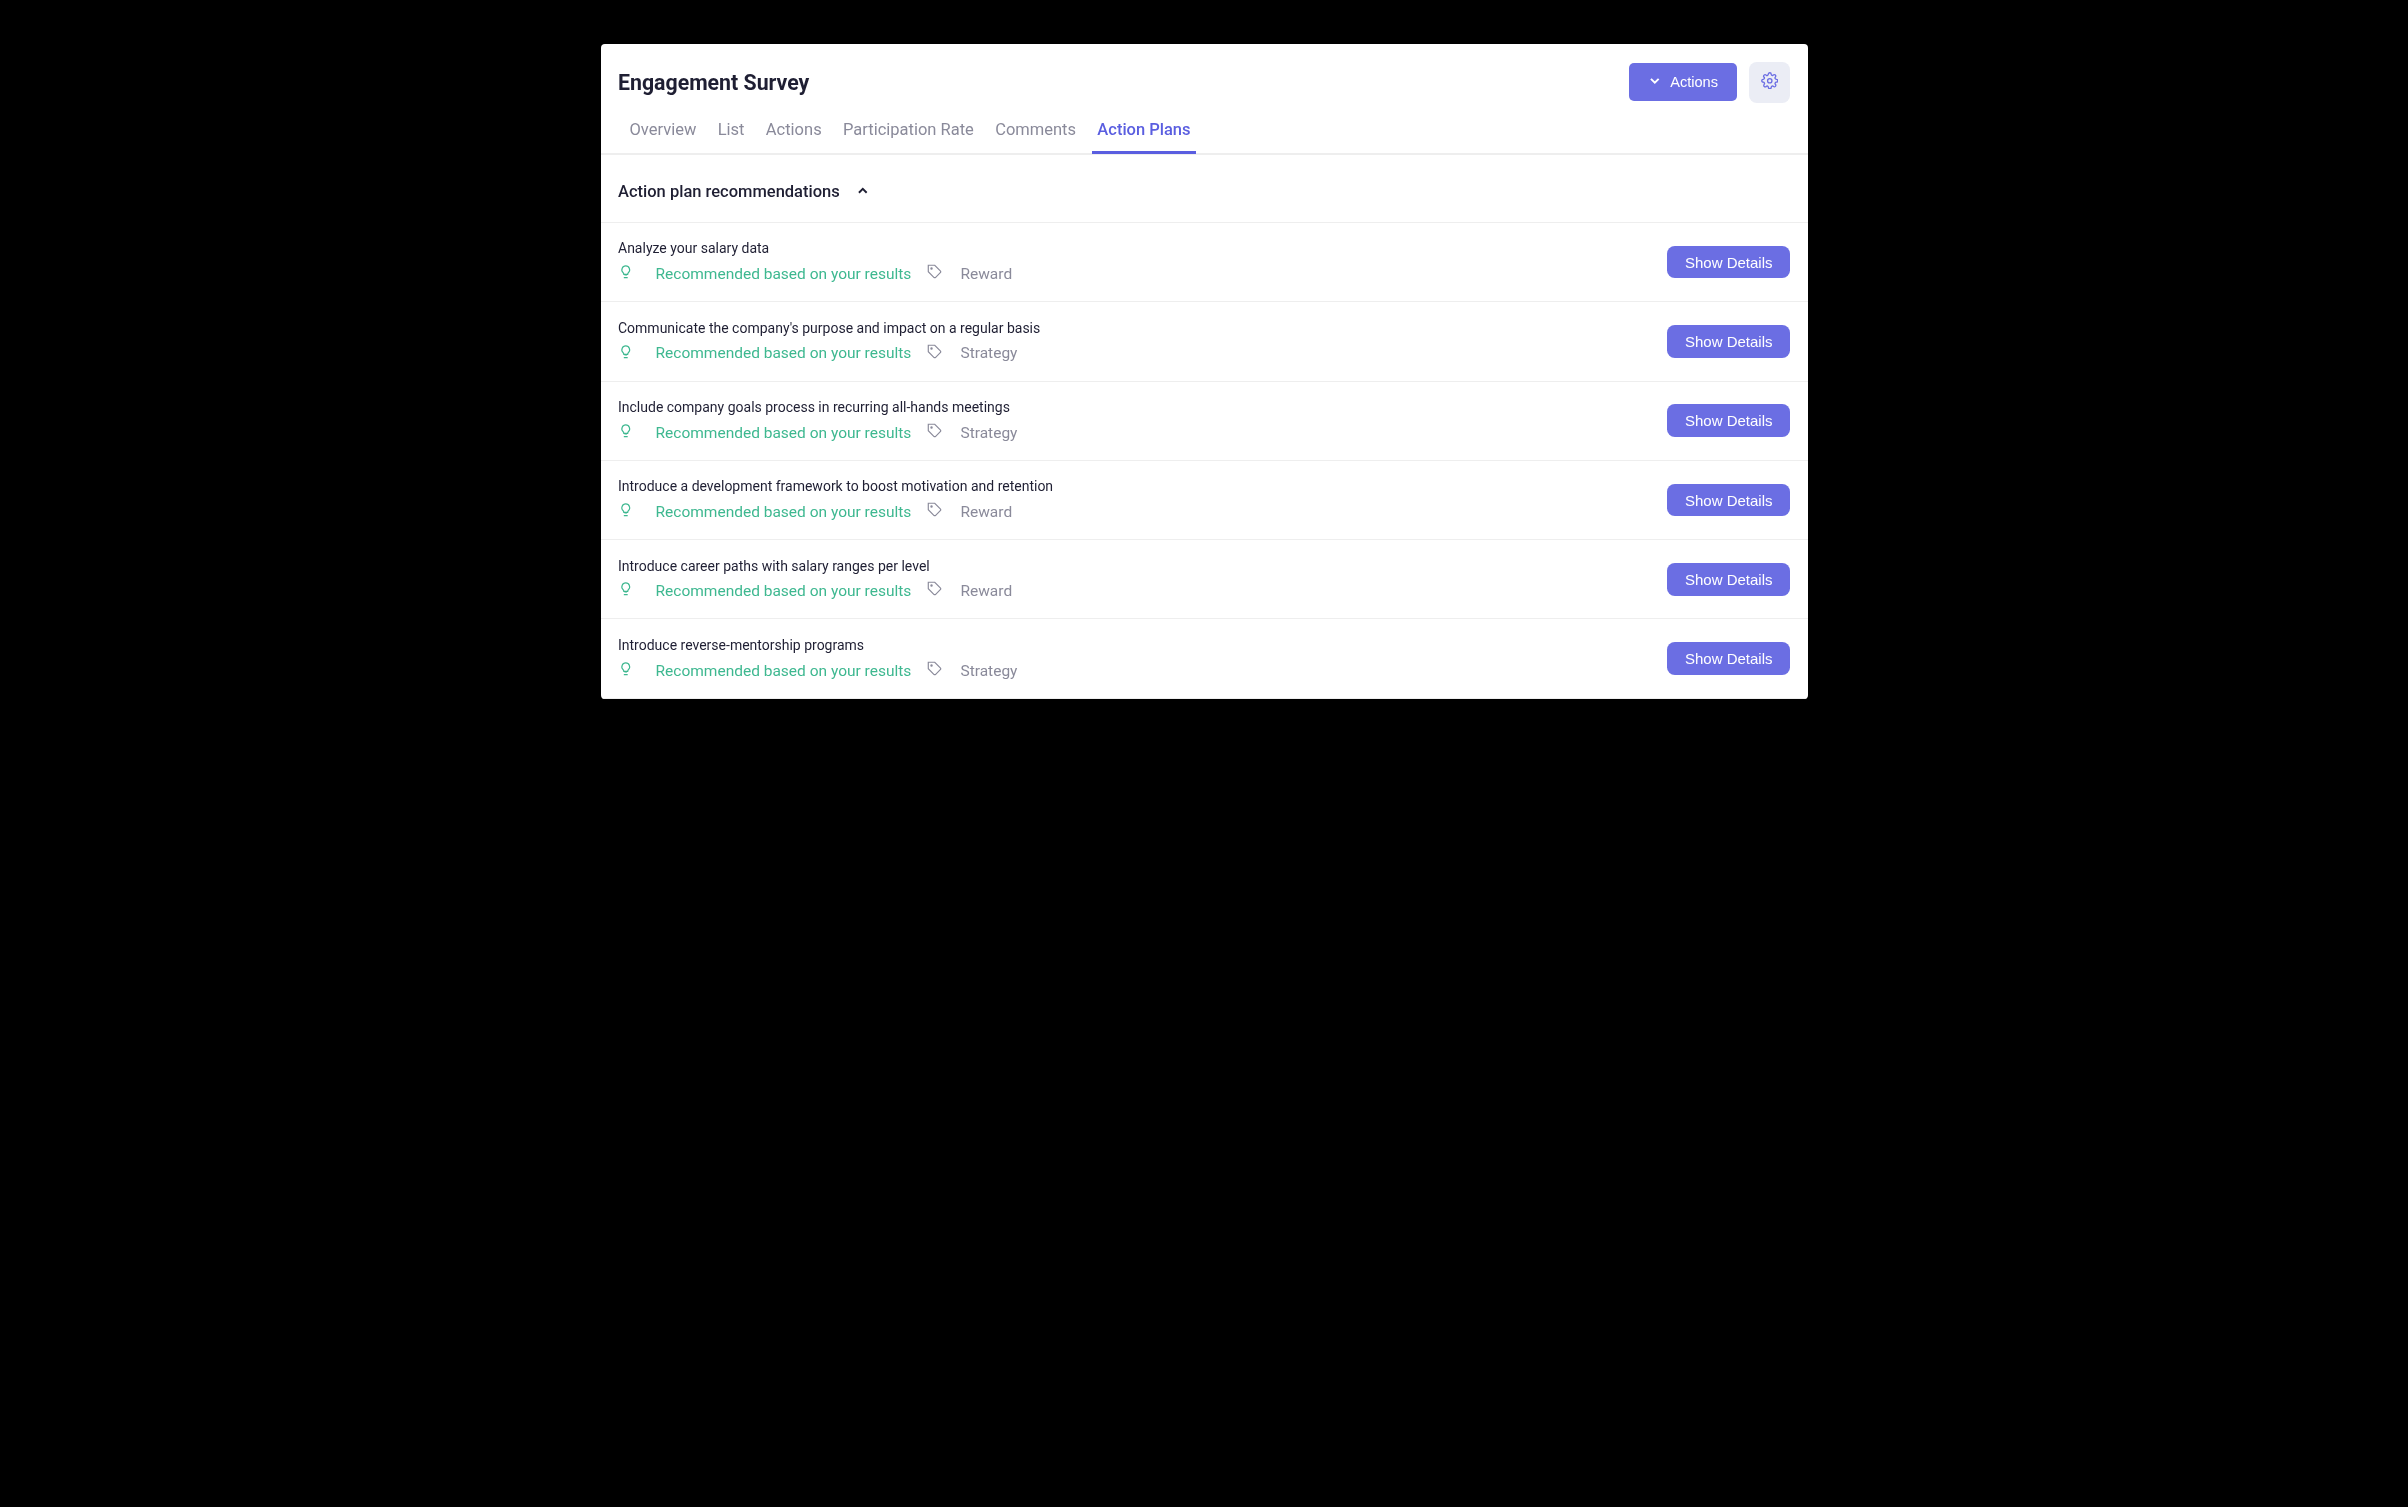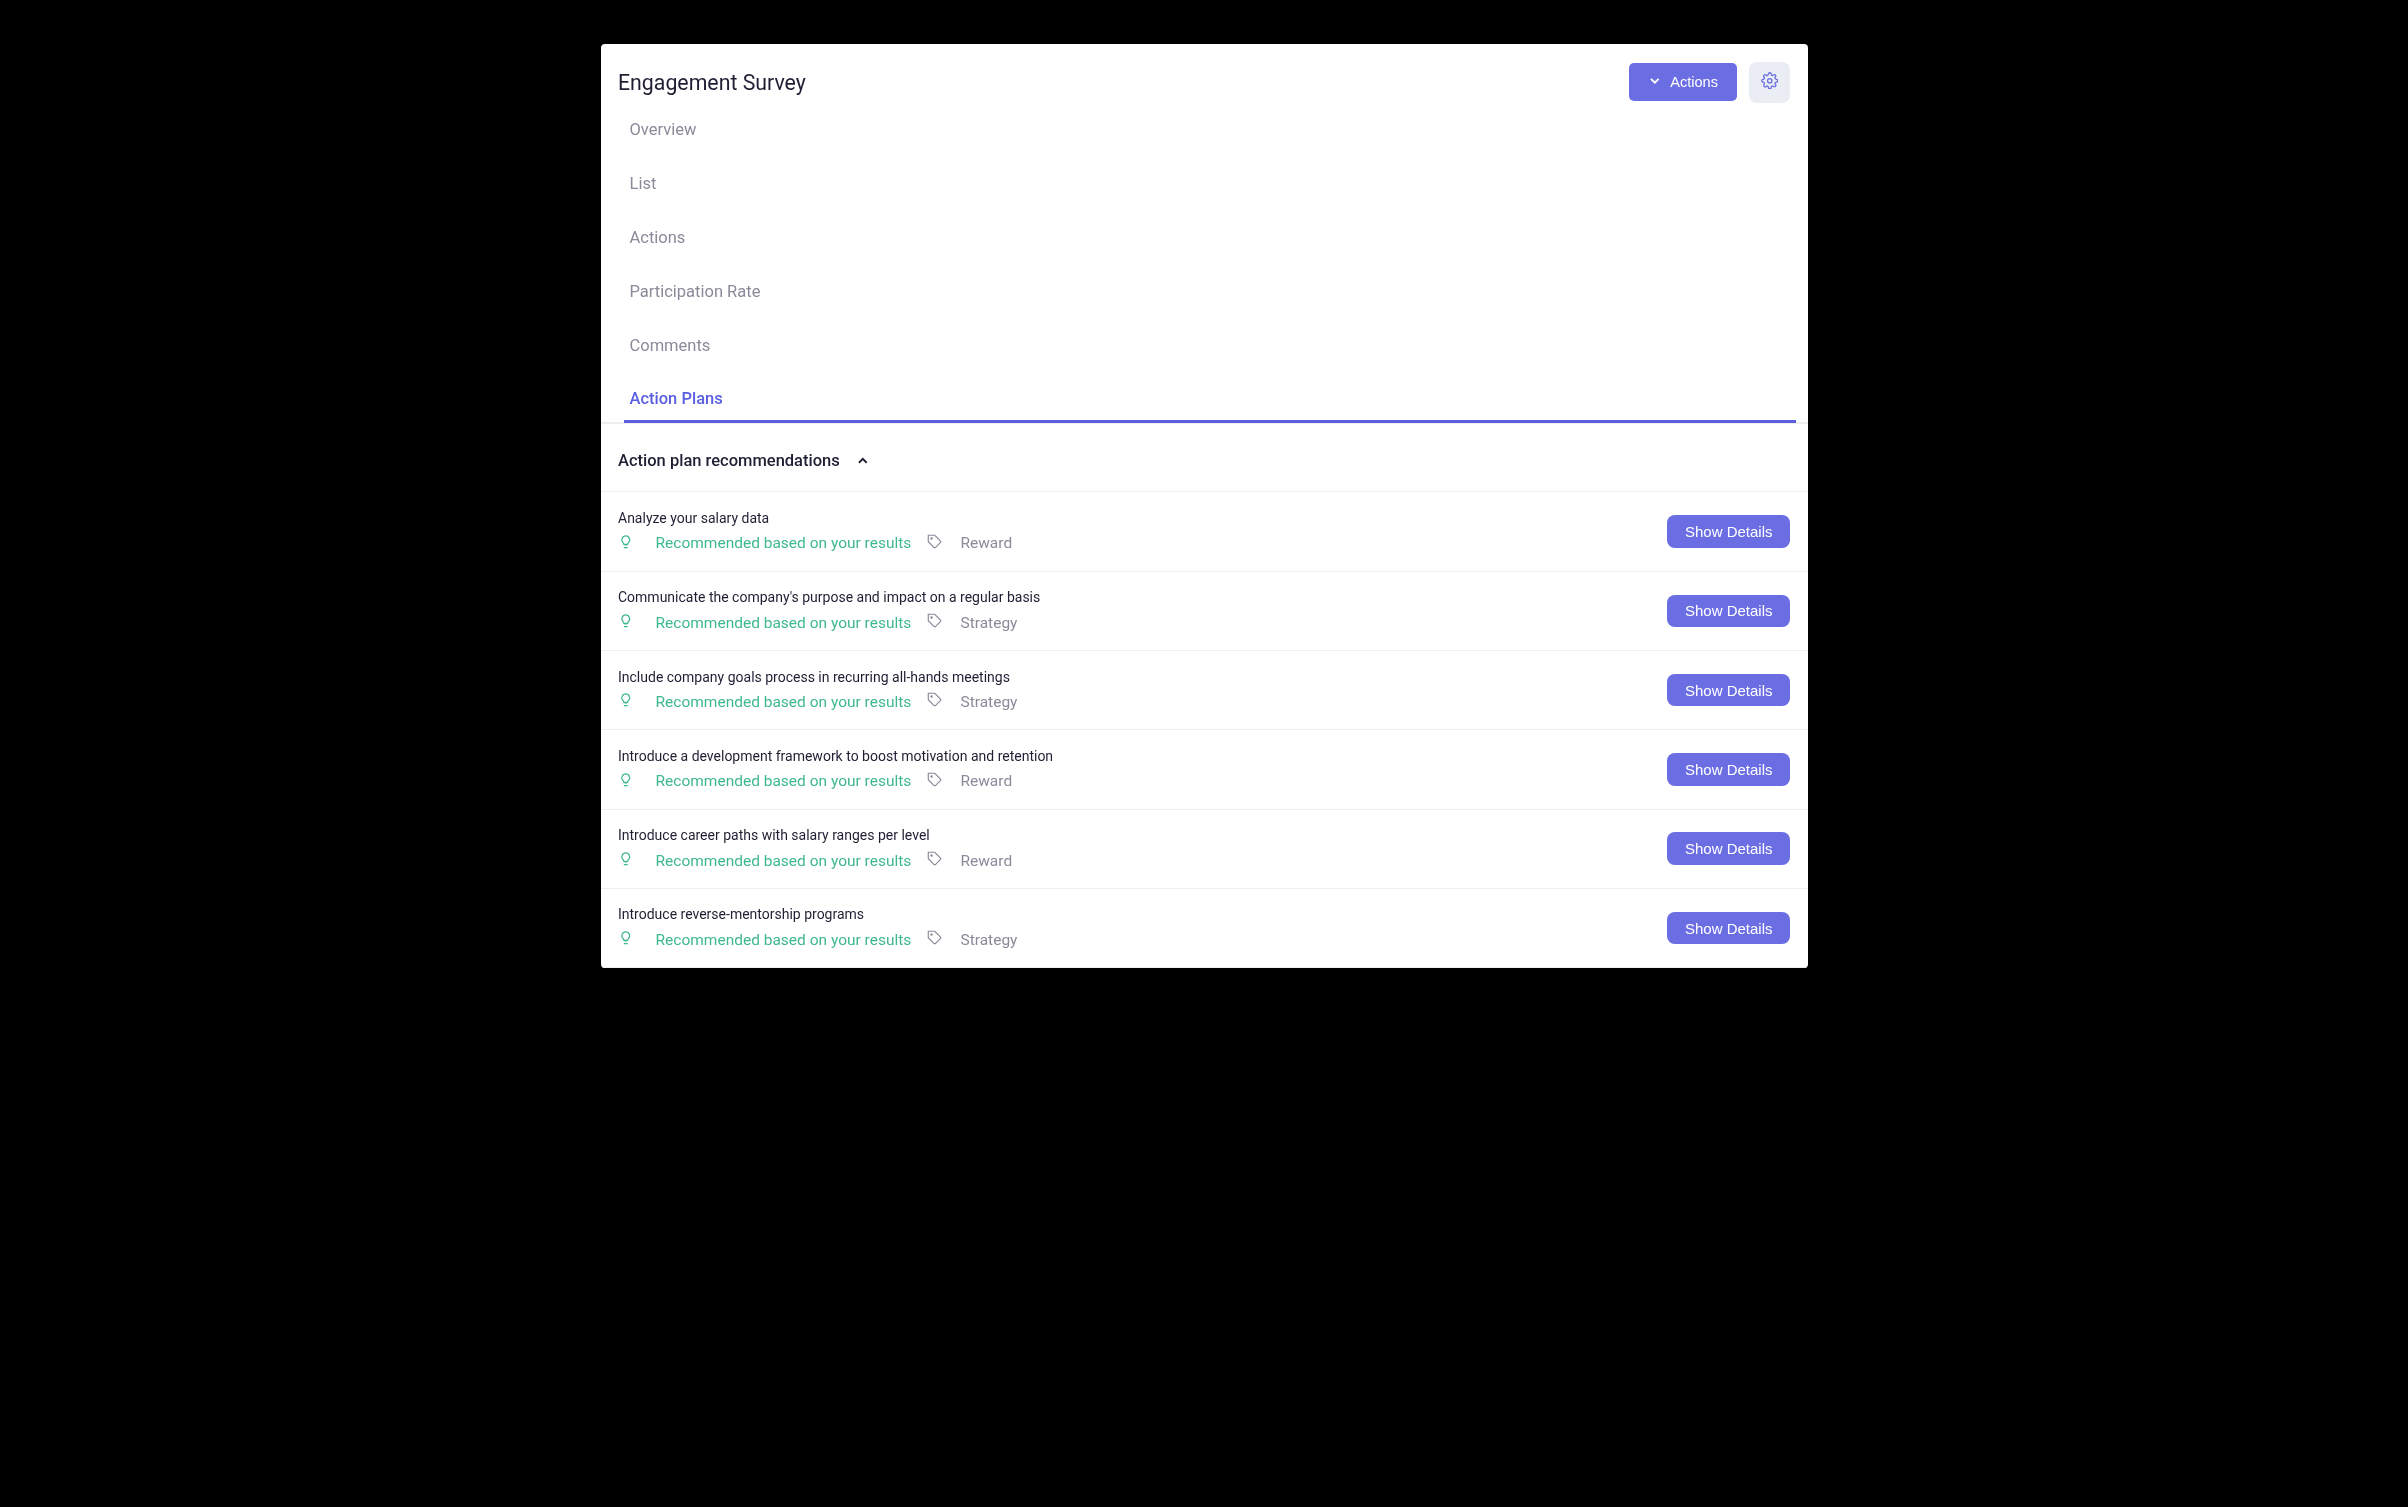--- a/index.html
+++ b/index.html
@@ -25,21 +25,21 @@
       overflow: hidden;
     }
     .header {
       display: flex;
       justify-content: space-between;
       align-items: center;
       padding: 17.5px 17.5px 0 17.5px;
     }
     .page-title {
       font-size: 21.3px;
-      font-weight: 400;
+      font-weight: 700;
       color: #1f1f33;
     }
     .header-actions {
       display: flex;
       gap: 11.6px;
       align-items: center;
     }
     .actions-button {
       background: #6b6ee3;
       color: #fff;
@@ -83,21 +83,20 @@
       gap: 21.3px;
       padding: 17.5px 17.5px 0 17.5px;
       border-bottom: 1px solid #eee;
       margin: 0 17.5px;
       padding-left: 11.6px;
       padding-right: 11.6px;
     }
     .tabs {
       margin: 0;
       padding: 17.5px 17.5px 0 29px;
-      flex-direction: column;
     }
     .tab {
       font-size: 16.5px;
       color: #8a8a9a;
       padding-bottom: 13.6px;
       cursor: pointer;
       position: relative;
     }
     .tab.active {
       color: #5a5ee0;

